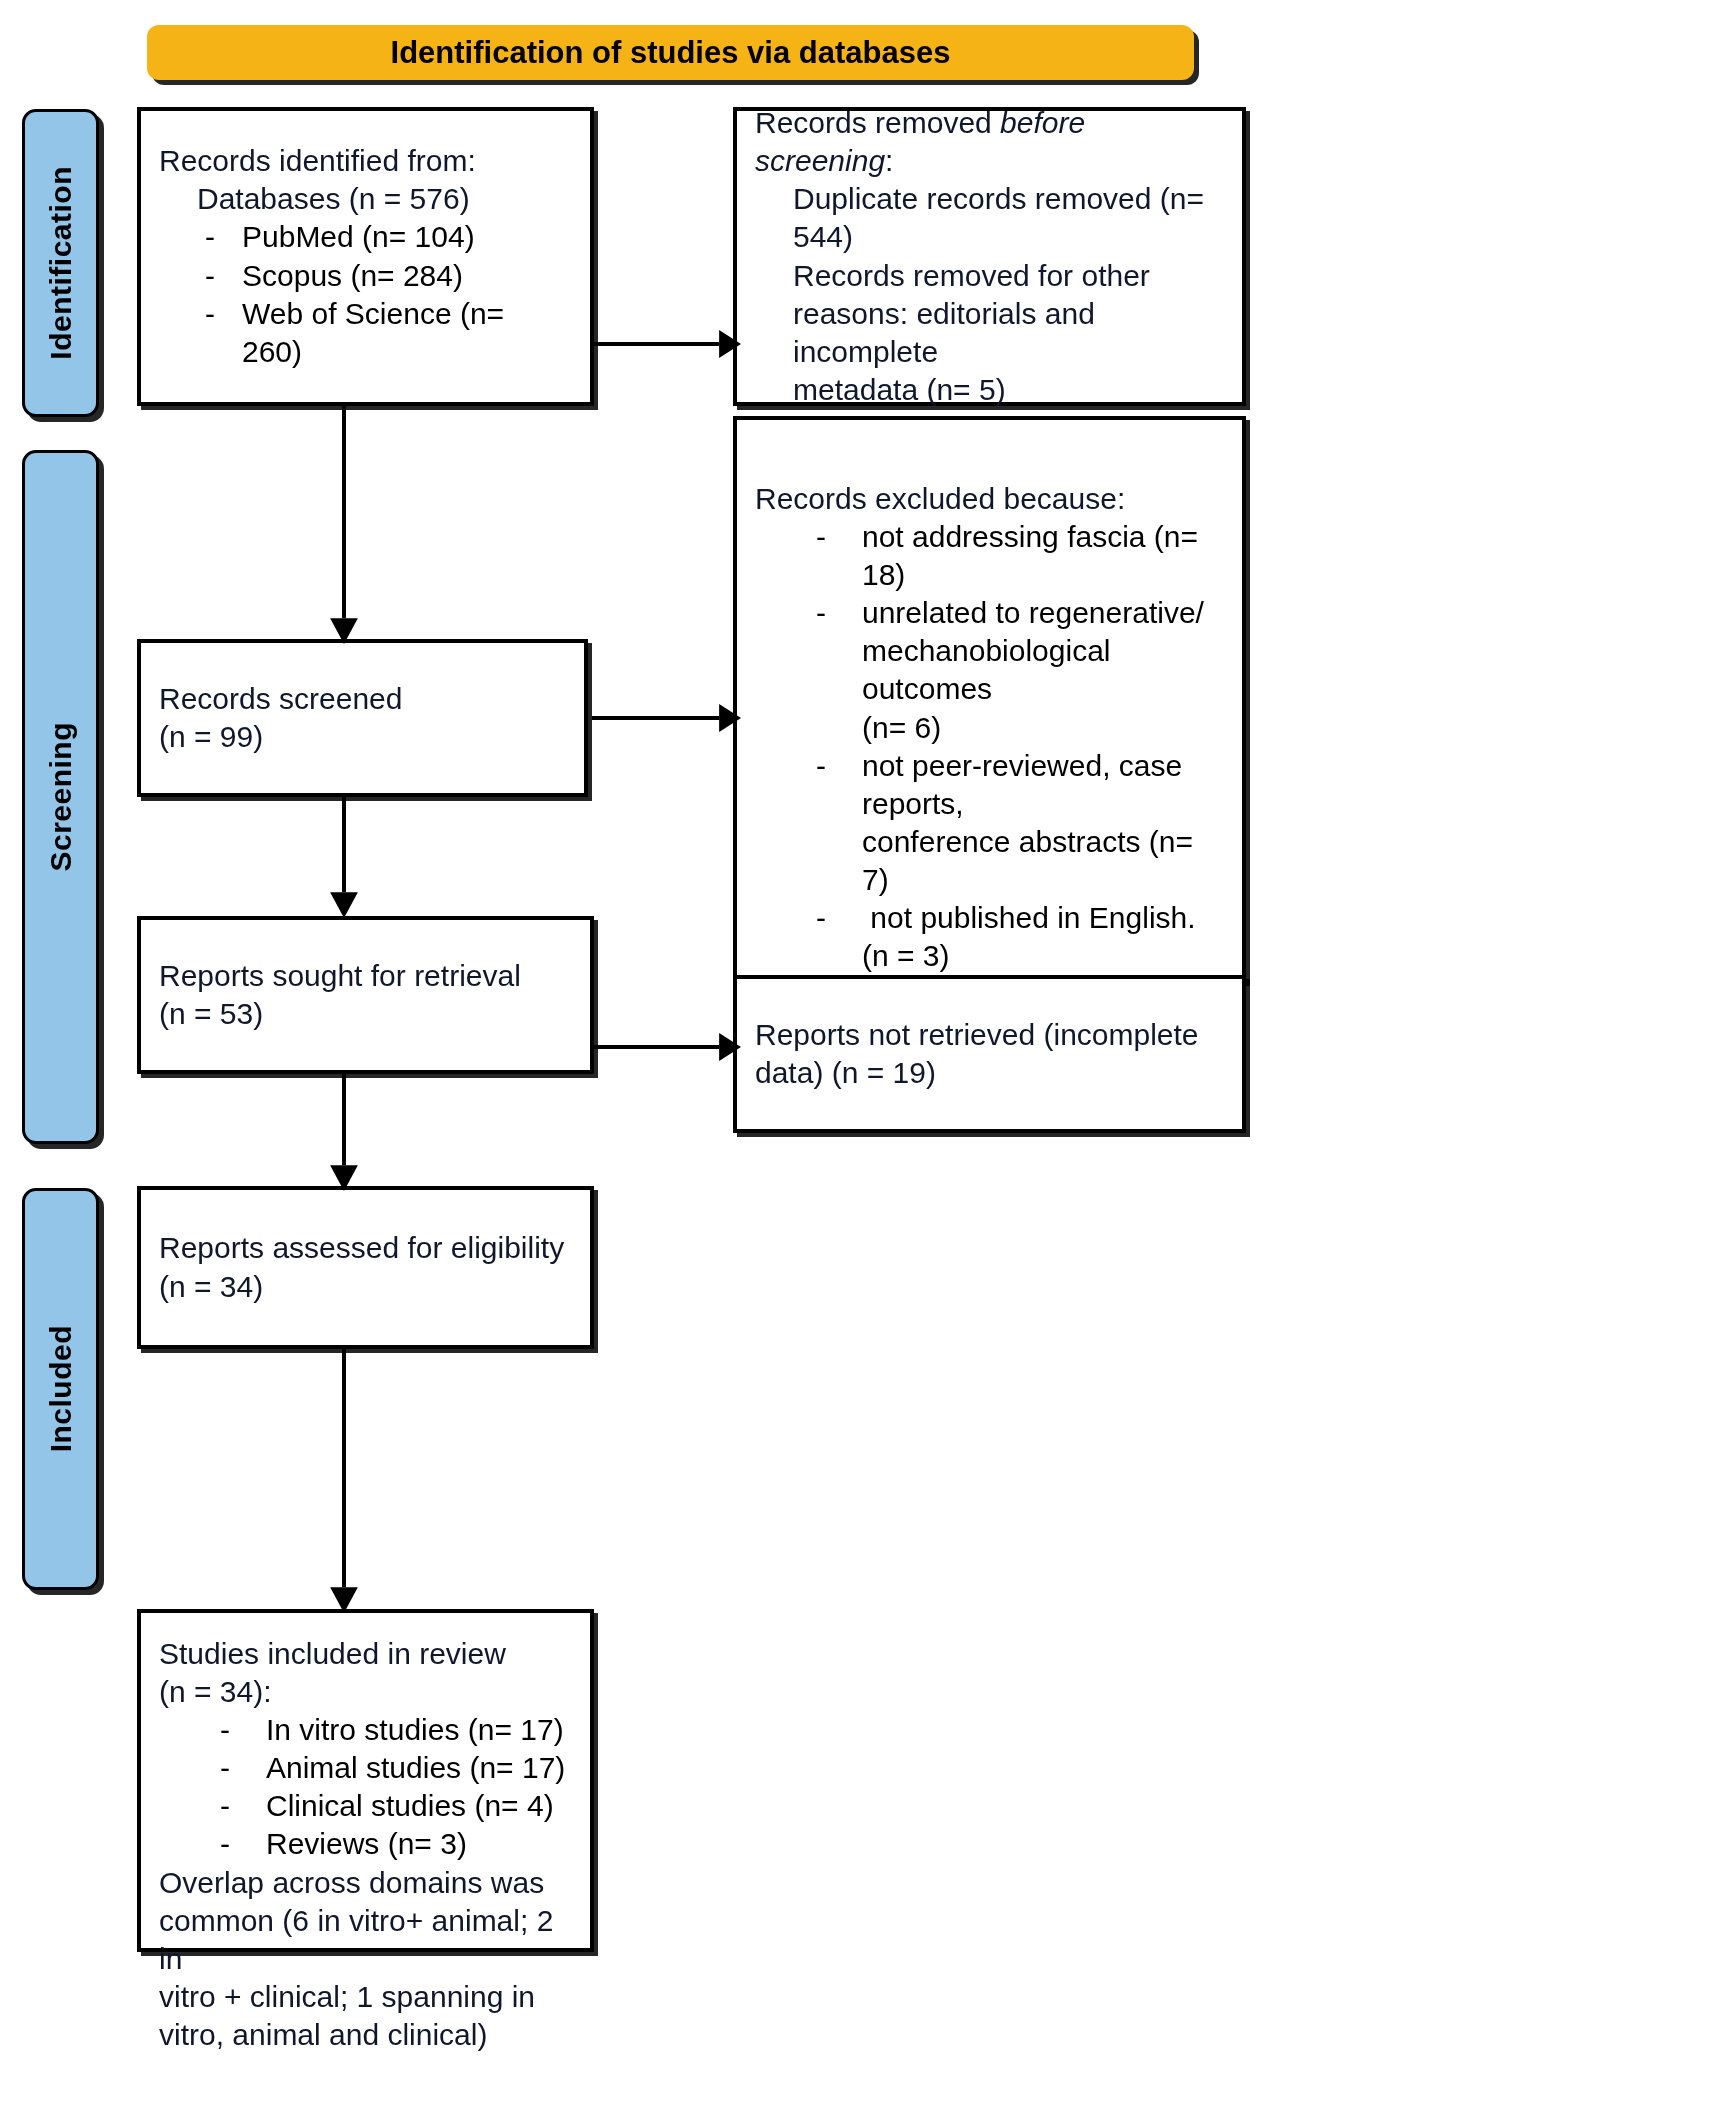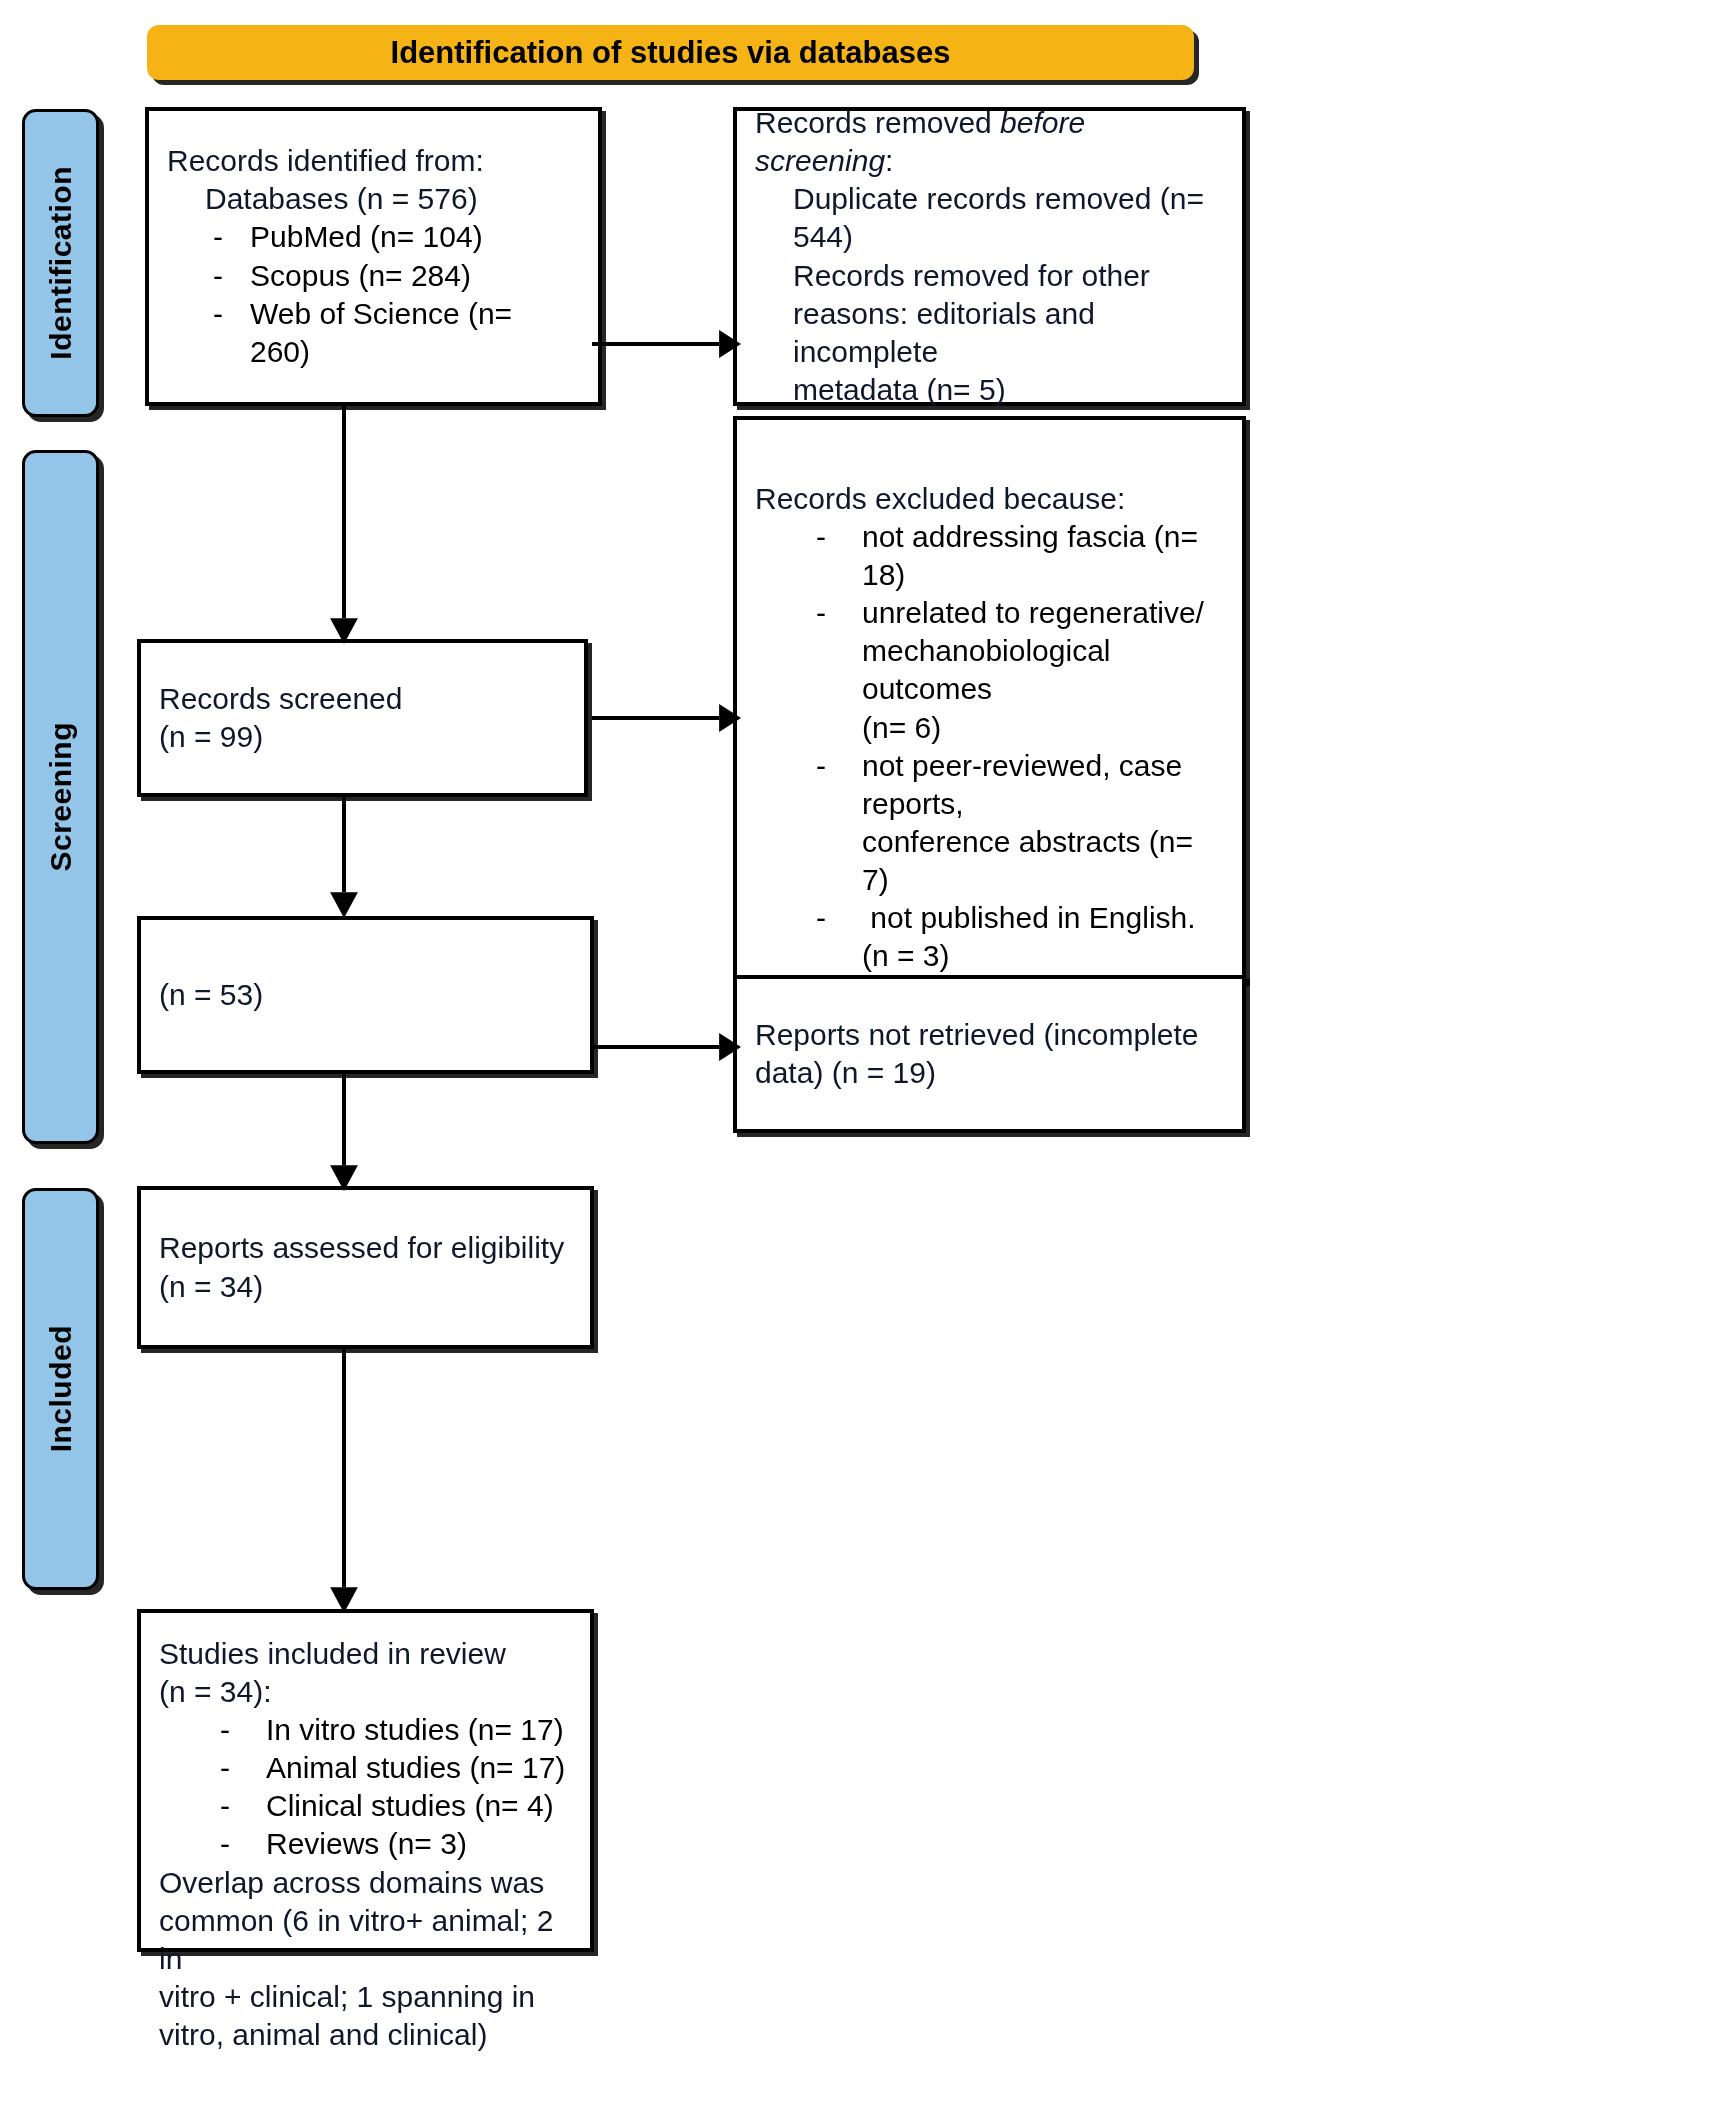--- a/index.html
+++ b/index.html
@@ -117,21 +117,21 @@
   </div>
 
   <div class="phase-bar" style="left:22px; top:1188px; width:71px; height:396px;">
     <span class="phase-label">Included</span>
   </div>
 
   <div class="title-banner" style="left:147px; top:25px; width:1047px; height:55px;">
     <span class="banner-text">Identification of studies via databases</span>
   </div>
 
-  <div class="flow-box" style="left:137px; top:107px; width:457px; height:299px;margin-left:8px;">
+  <div class="flow-box" style="left:137px; top:107px; width:457px; height:299px;">
     <div class="line">Records identified from:</div>
     <div class="line indent1">Databases (n = 576)</div>
     <div class="bullet-row">
       <span class="dash">-</span>
       <span class="btxt">PubMed (n= 104)</span>
     </div>
     <div class="bullet-row">
       <span class="dash">-</span>
       <span class="btxt">Scopus (n= 284)</span>
     </div>
@@ -172,20 +172,21 @@
       <span class="btxt">not peer-reviewed, case reports,
 conference abstracts (n= 7)</span>
     </div>
     <div class="bullet-row wide-dash">
       <span class="dash">-</span>
       <span class="btxt"> not published in English. (n = 3)</span>
     </div>
   </div>
 
   <div class="flow-box" style="left:137px; top:916px; width:457px; height:158px;">
+    <div class="line">Reports sought for retrieval</div>
     <div class="line">(n = 53)</div>
   </div>
 
   <div class="flow-box" style="left:733px; top:975px; width:513px; height:158px;">
     <div class="line">Reports not retrieved (incomplete</div>
     <div class="line">data) (n = 19)</div>
   </div>
 
   <div class="flow-box" style="left:137px; top:1186px; width:457px; height:163px;">
     <div class="line">Reports assessed for eligibility</div>

